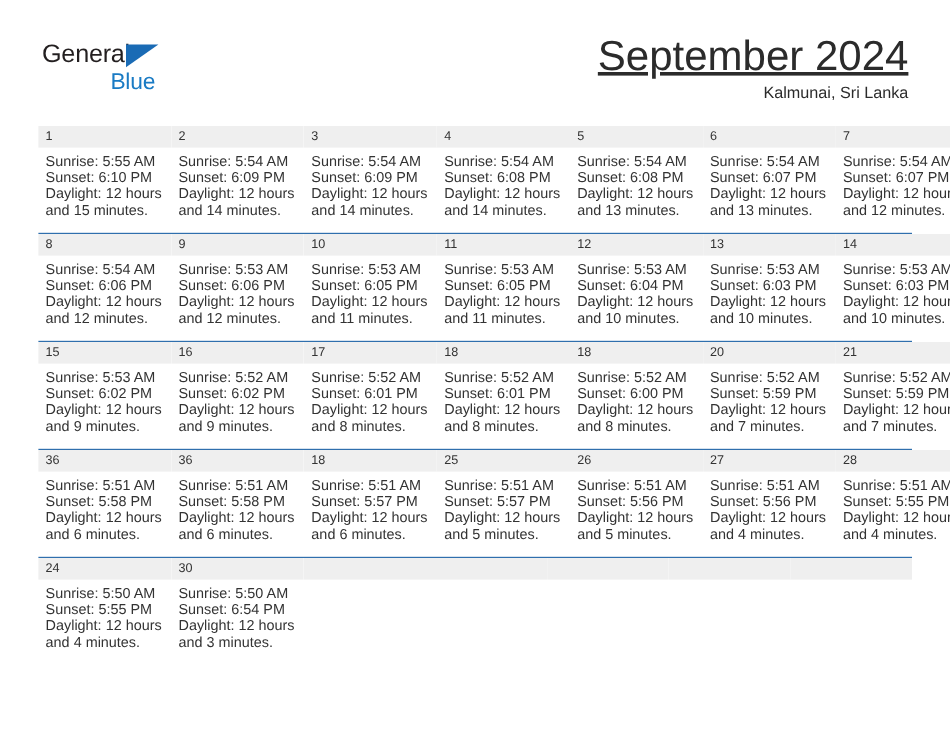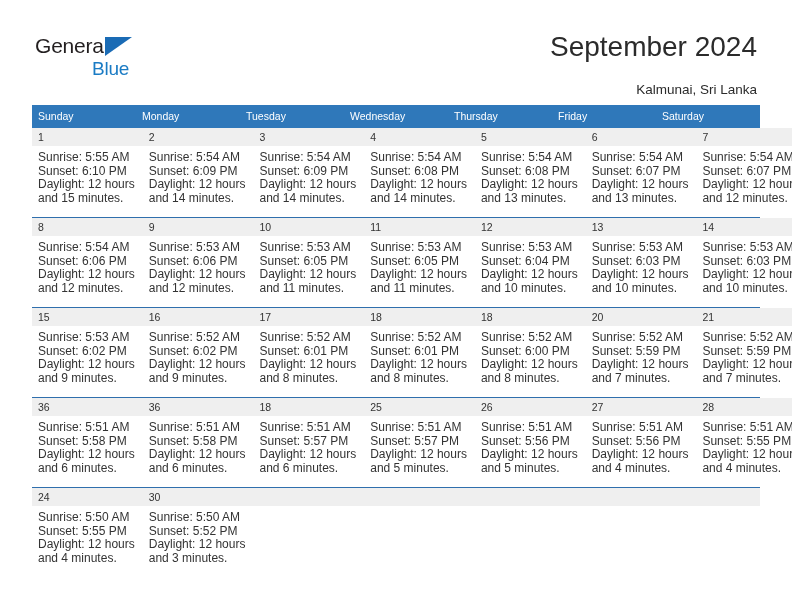--- a/index.html
+++ b/index.html
@@ -57,31 +57,32 @@
     letter-spacing: -0.2px;
     line-height: 24px;
   }
   .title-block {
     position: absolute;
     right: 35px;
     top: 30px;
     text-align: right;
   }
   .cal-title {
-    font-size: 28px;
+    font-size: 35px;
     color: #2b2b2b;
     font-weight: normal;
     line-height: 34px;
     white-space: nowrap;
+    text-decoration: underline;
   }
   .cal-subtitle {
     font-size: 13.5px;
     color: #2b2b2b;
     line-height: 20px;
-    margin-top: 16px;
+    margin-top: 4px;
     white-space: nowrap;
   }
 
   
   .calendar {
     position: absolute;
     left: 32px;
     top: 105px;
     width: 728px;
   }
@@ -142,29 +143,20 @@
 
     <div class="title-block">
       <div class="cal-title">September 2024</div>
       <div class="cal-subtitle">Kalmunai, Sri Lanka</div>
     </div>
 
   </div>
 
   <div class="calendar">
 
-    <div class="weekday-header">
-      <div class="weekday-cell">Sunday</div>
-      <div class="weekday-cell">Monday</div>
-      <div class="weekday-cell">Tuesday</div>
-      <div class="weekday-cell">Wednesday</div>
-      <div class="weekday-cell">Thursday</div>
-      <div class="weekday-cell">Friday</div>
-      <div class="weekday-cell">Saturday</div>
-    </div>
 
     <div id="weeks-container">
         <div class="week-row first">
           <div class="day-cell">
             <div class="day-number-band">1</div>
             <div class="day-body">
               <div>Sunrise: 5:55 AM</div>
               <div>Sunset: 6:10 PM</div>
               <div>Daylight: 12 hours</div>
               <div>and 15 minutes.</div>
@@ -427,21 +419,21 @@
               <div>Sunrise: 5:50 AM</div>
               <div>Sunset: 5:55 PM</div>
               <div>Daylight: 12 hours</div>
               <div>and 4 minutes.</div>
             </div>
           </div>
           <div class="day-cell">
             <div class="day-number-band">30</div>
             <div class="day-body">
               <div>Sunrise: 5:50 AM</div>
-              <div>Sunset: 5:52 PM</div>
+              <div>Sunset: 6:54 PM</div>
               <div>Daylight: 12 hours</div>
               <div>and 3 minutes.</div>
             </div>
           </div>
           <div class="day-cell empty">
             <div class="day-number-band"></div>
             <div class="day-body">
               <div></div>
               <div></div>
               <div></div>

